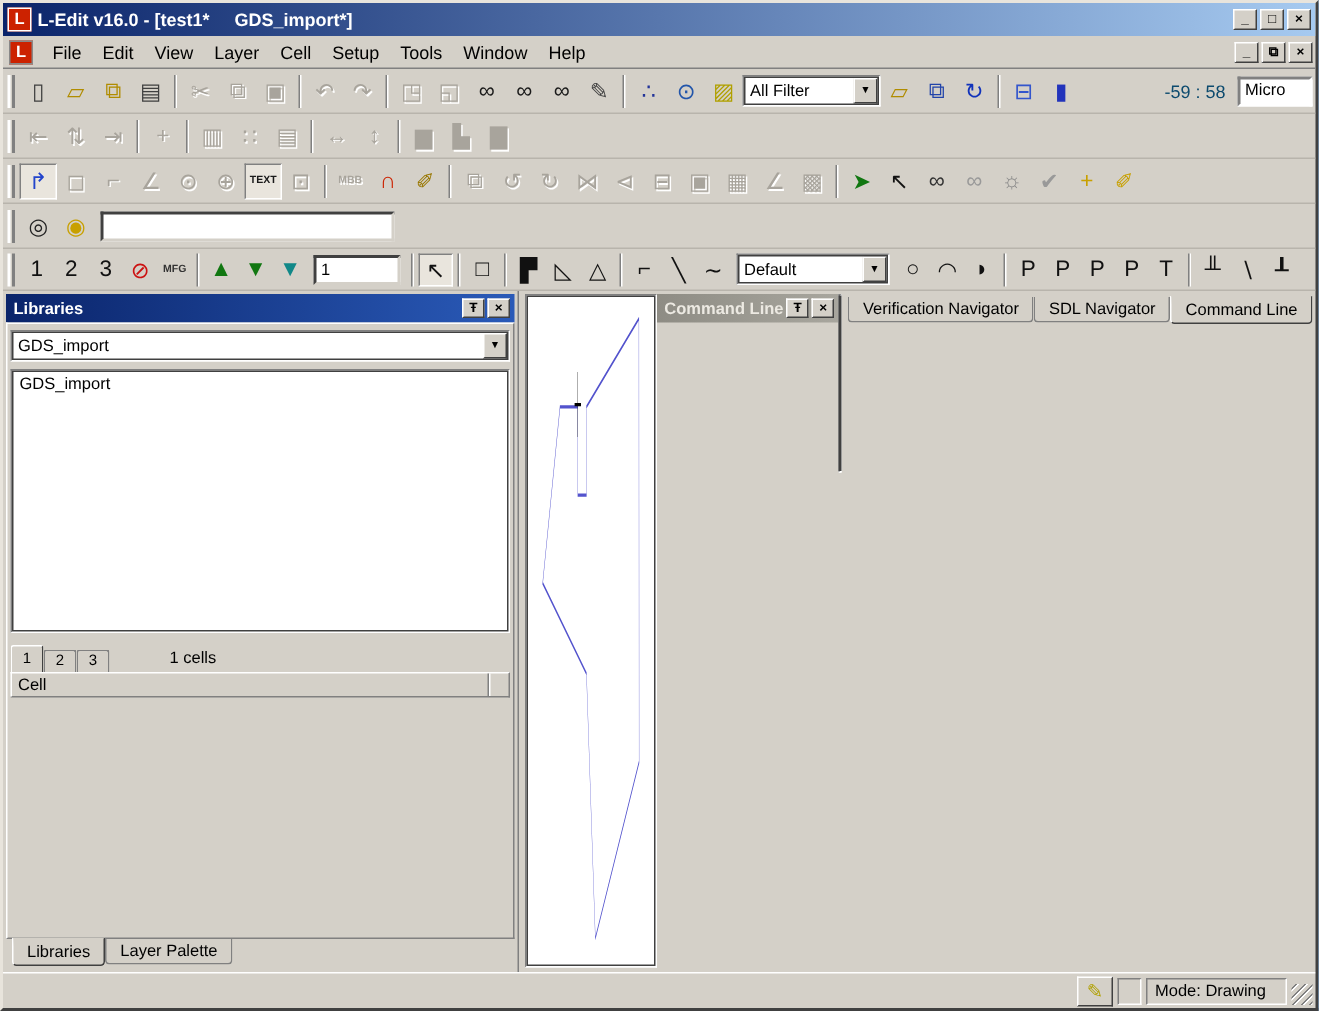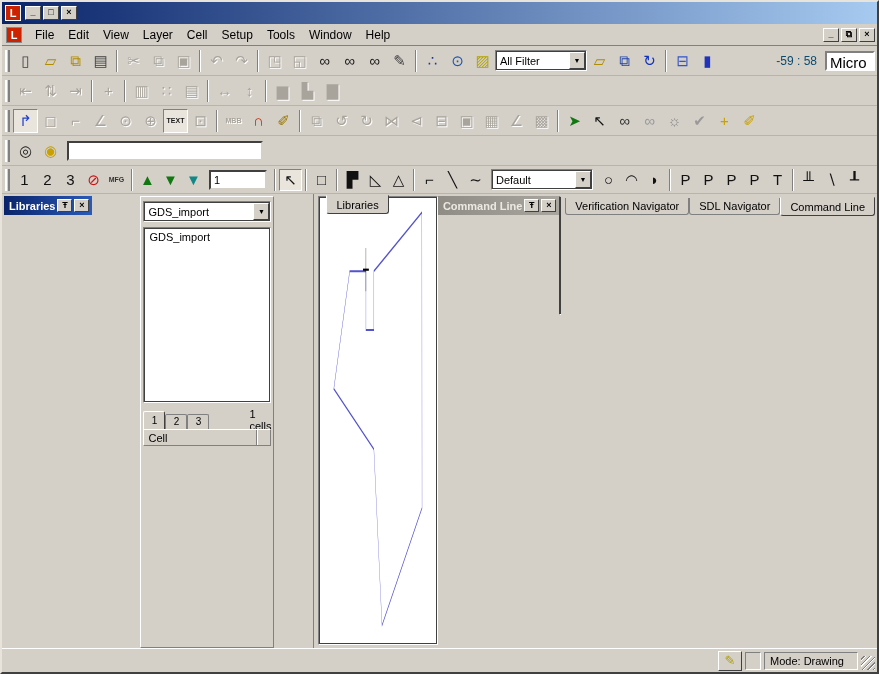--- a/index.html
+++ b/index.html
@@ -35,24 +35,24 @@
   .tsep{width:2px;height:22px;margin:0 3px;border-left:1px solid #808080;border-right:1px solid #fff;flex:0 0 auto;}
   .combo{display:inline-flex;height:21px;background:#fff;border:1px solid;border-color:#808080 #fff #fff #808080;
          outline:1px solid #404040;outline-offset:-2px;align-items:center;flex:0 0 auto;}
   .combo .ctext{padding:0 4px;font-size:11px;flex:1;white-space:nowrap;overflow:hidden;}
   .combo .cbtn{width:16px;height:17px;background:#d4d0c8;border:1px solid;border-color:#fff #404040 #404040 #fff;
                font-size:7px;display:flex;align-items:center;justify-content:center;margin:1px;}
   .tinput{height:20px;background:#fff;border:2px solid;border-color:#404040 #d4d0c8 #d4d0c8 #404040;
           font-size:11px;padding:0 3px;flex:0 0 auto;}
   .coords{font-size:12px;color:#0c4a6e;margin-left:auto;margin-right:8px;white-space:nowrap;}
   .units{width:50px;height:20px;background:#fff;border:2px solid;border-color:#808080 #fff #fff #808080;
-         font-size:15px;padding:1px 3px;overflow:hidden;white-space:nowrap;flex:0 0 auto;}
+         font-size:11px;padding:1px 3px;overflow:hidden;white-space:nowrap;flex:0 0 auto;}
   
   .main{flex:1;display:flex;min-height:0;}
-  .left{width:312px;flex:0 0 auto;display:flex;border-right:1px solid #808080;min-height:0;padding:2px 2px 0 2px;gap:48px;}
+  .left{width:344px;flex:0 0 auto;display:flex;flex-direction:column;border-right:1px solid #808080;min-height:0;padding:2px 2px 0 2px;}
   .ptitle{height:19px;display:flex;align-items:center;padding:0 3px 0 5px;font-size:11px;font-weight:bold;flex:0 0 auto;}
   .ptitle.blue{background:linear-gradient(to right,#0a246a,#2a5ab8);color:#fff;}
   .ptitle.gray{background:linear-gradient(to right,#8e8c84,#a8a69e);color:#ece9e2;}
   .ptspace{flex:1;}
   .pbtn{width:15px;height:13px;background:#d4d0c8;border:1px solid;border-color:#fff #404040 #404040 #fff;
         font-size:9px;line-height:10px;text-align:center;color:#000;margin-left:2px;}
   .pbody{flex:1;display:flex;flex-direction:column;min-height:0;padding:4px 2px 2px 2px;border:1px solid;border-color:#fff #808080 #808080 #fff;}
   .libcombo{margin-bottom:5px;}
   .listbox{height:176px;background:#fff;border:1px solid;border-color:#808080 #fff #fff #808080;
            outline:1px solid #404040;outline-offset:-2px;font-size:11px;overflow:hidden;flex:0 0 auto;padding:2px;}
@@ -95,20 +95,21 @@
   .sgrip{width:14px;height:14px;align-self:flex-end;
          background:repeating-linear-gradient(135deg,transparent 0 2px,#808080 2px 3px,#fff 3px 4px);}
 </style>
 </head>
 <body>
 
 <div id="app">
 
   <div class="titlebar">
     <div class="appicon">L</div>
+    <div class="ttext">L-Edit v16.0 - [test1*     GDS_import*]</div>
     <div class="winbtns">
       <div class="wbtn">_</div>
       <div class="wbtn">□</div>
       <div class="wbtn">×</div>
     </div>
   </div>
 
   <div class="menubar">
     <div class="docicon">L</div>
     <div style="display:flex">

